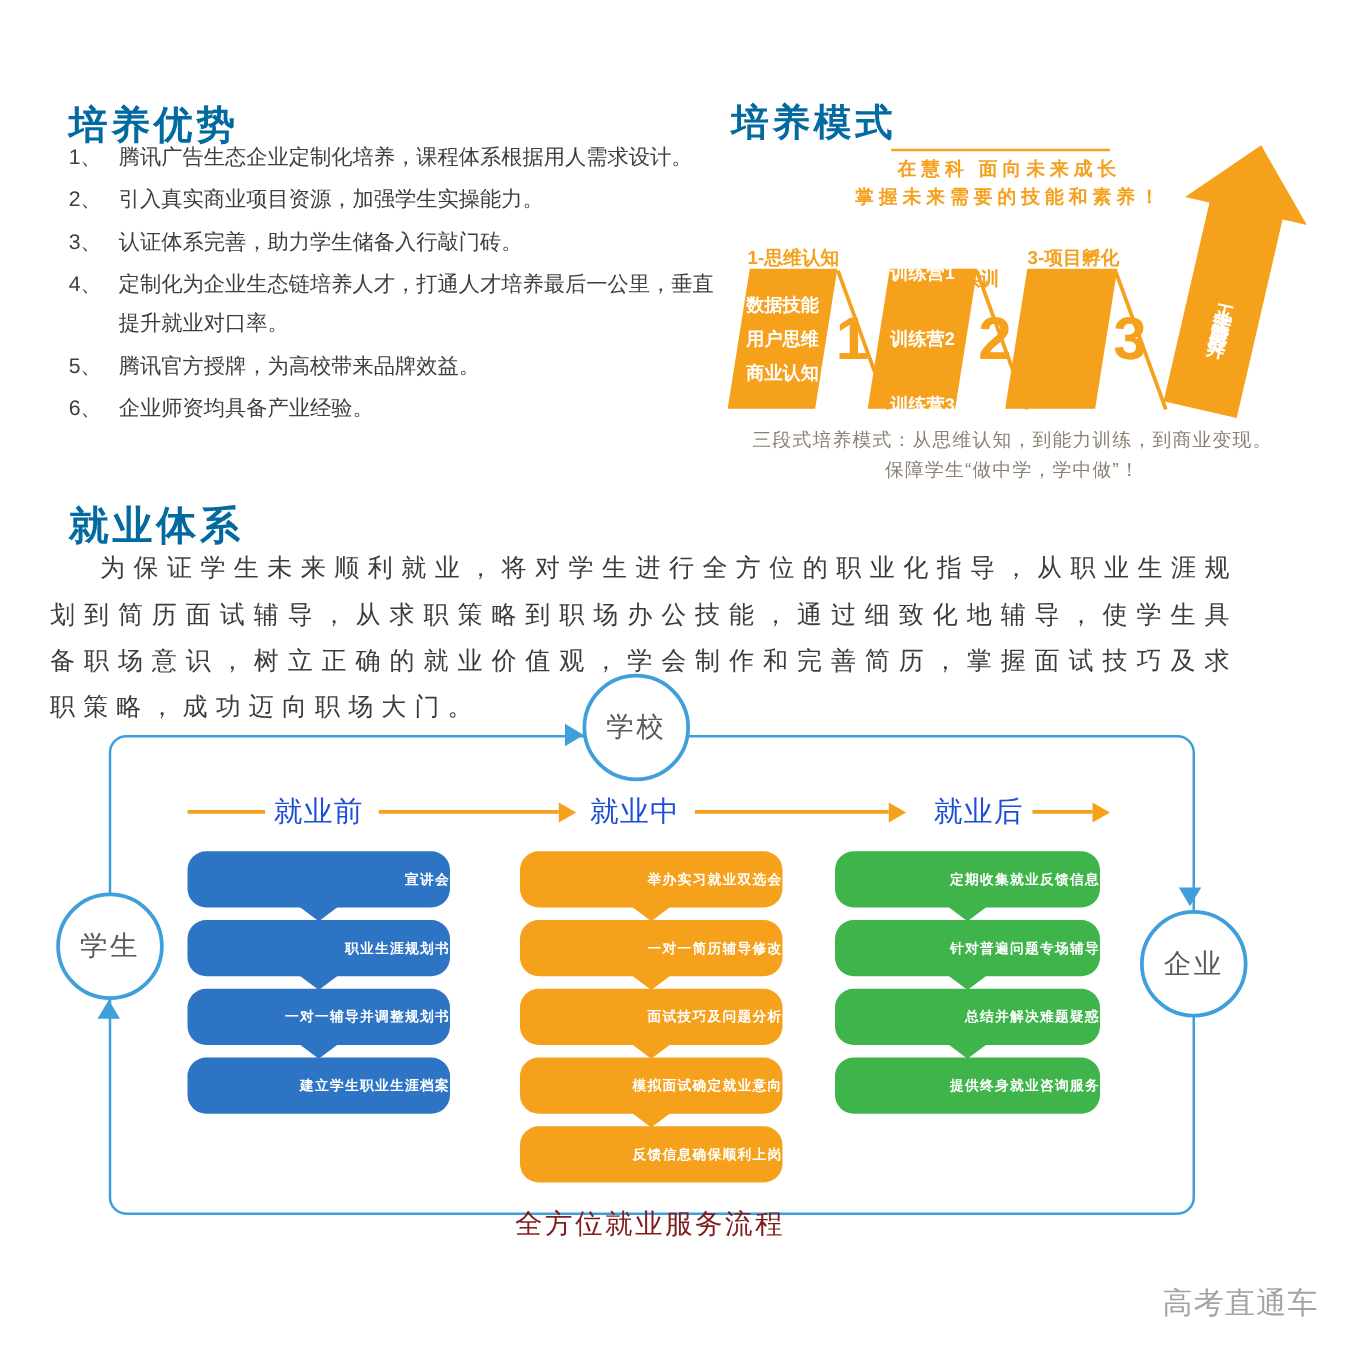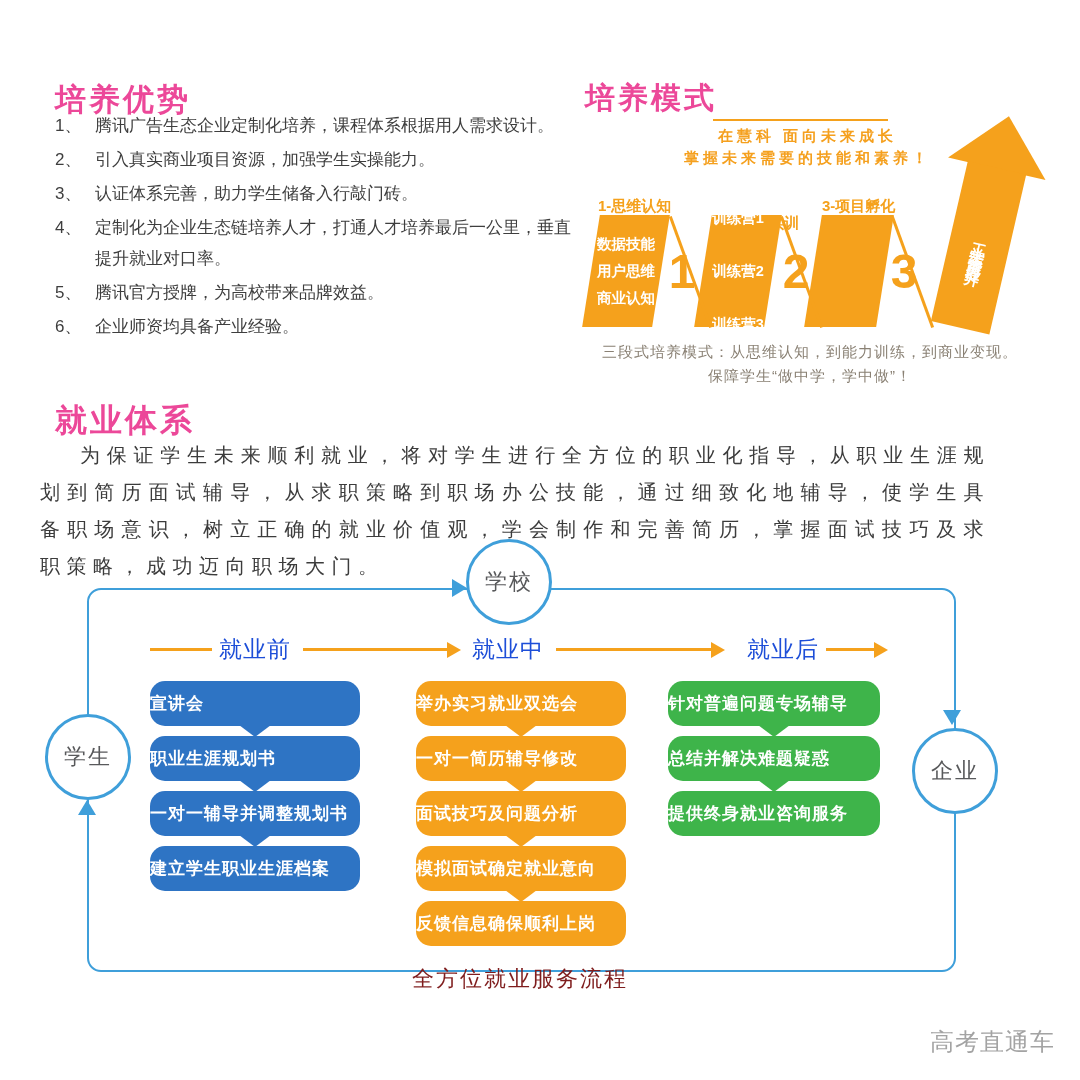--- a/index.html
+++ b/index.html
@@ -2,21 +2,21 @@
 <html><head>
 <meta charset="utf-8">
 <style>
   html,body{margin:0;padding:0;background:#ffffff;}
   body{width:1080px;height:1080px;overflow:hidden;
        font-family:"Liberation Sans","DejaVu Sans",sans-serif;color:#3b3b3b;}
   .page{position:relative;width:1080px;height:1080px;background:#fff;}
   .abs{position:absolute;}
 
   
-  .red-title{font-weight:bold;color:#ec4899;font-size:31px;letter-spacing:3px;}
+  .red-title{font-weight:bold;color:#0369a1;font-size:31px;letter-spacing:3px;}
 
   
   .adv-list{left:55px;top:110px;width:530px;}
   .adv-item{display:flex;font-size:17px;line-height:31px;margin-bottom:3px;color:#3e3e3e;}
   .adv-num{flex:none;width:40px;}
   .adv-text{flex:1;}
 
   
   .model{left:575px;top:105px;width:470px;height:300px;}
   .m-topline{left:138px;top:14px;width:175px;height:2px;background:#f5a11c;}
@@ -56,22 +56,22 @@
   .tri-right-o{width:0;height:0;border-top:8px solid transparent;
                border-bottom:8px solid transparent;border-left:14px solid #f5a11c;}
   .tri-right-b{width:0;height:0;border-top:9px solid transparent;
                border-bottom:9px solid transparent;border-left:15px solid #3f9fda;}
   .tri-down-b{width:0;height:0;border-left:9px solid transparent;
               border-right:9px solid transparent;border-top:15px solid #3f9fda;}
   .tri-up-b{width:0;height:0;border-left:9px solid transparent;
             border-right:9px solid transparent;border-bottom:15px solid #3f9fda;}
   .fcol{top:681px;}
   .fbox{position:relative;height:45px;margin-bottom:10px;border-radius:15px;
-        display:flex;align-items:center;justify-content:flex-start;color:#fff;
-        font-size:17px;font-weight:bold;letter-spacing:1px;white-space:nowrap;}
+        display:flex;align-items:center;justify-content:flex-end;color:#fff;
+        font-size:11px;font-weight:bold;letter-spacing:1px;white-space:nowrap;}
   .tongue{position:absolute;left:50%;bottom:-11px;transform:translateX(-50%);
           width:0;height:0;border-left:16px solid transparent;
           border-right:16px solid transparent;border-top:12px solid;}
   .col-blue .fbox{background:#2e74c4;} .col-blue .tongue{border-top-color:#2e74c4;}
   .col-orange .fbox{background:#f5a11c;} .col-orange .tongue{border-top-color:#f5a11c;}
   .col-green .fbox{background:#3eb44a;} .col-green .tongue{border-top-color:#3eb44a;}
   .flow-caption{left:340px;top:964px;width:360px;text-align:center;font-size:22px;
                 color:#7f1d1d;letter-spacing:2px;}
   .watermark{left:930px;top:1026px;width:140px;font-size:24px;color:#a3a3a3;
              letter-spacing:1px;text-shadow:1px 1px 0 #ffffff;}
@@ -220,20 +220,24 @@
         <span>模拟面试确定就业意向</span>
         <i class="tongue"></i>
       </div>
       <div class="fbox">
         <span>反馈信息确保顺利上岗</span>
       </div>
     </div>
 
     <div class="abs fcol col-green" style="left:668px;width:212px;">
       <div class="fbox">
+        <span>定期收集就业反馈信息</span>
+        <i class="tongue"></i>
+      </div>
+      <div class="fbox">
         <span>针对普遍问题专场辅导</span>
         <i class="tongue"></i>
       </div>
       <div class="fbox">
         <span>总结并解决难题疑惑</span>
         <i class="tongue"></i>
       </div>
       <div class="fbox">
         <span>提供终身就业咨询服务</span>
       </div>

